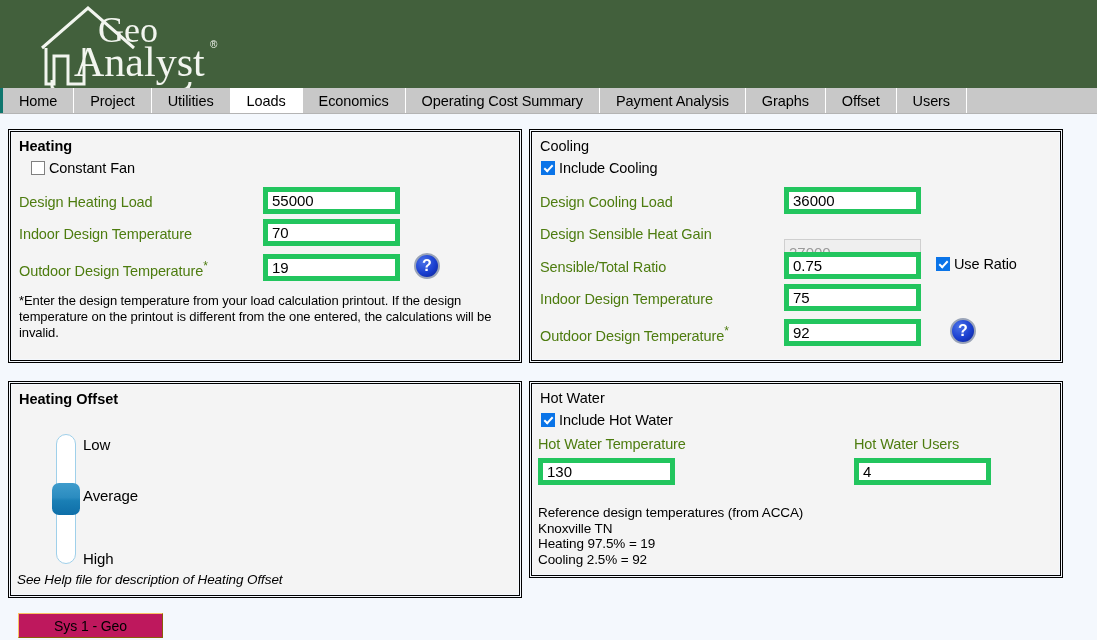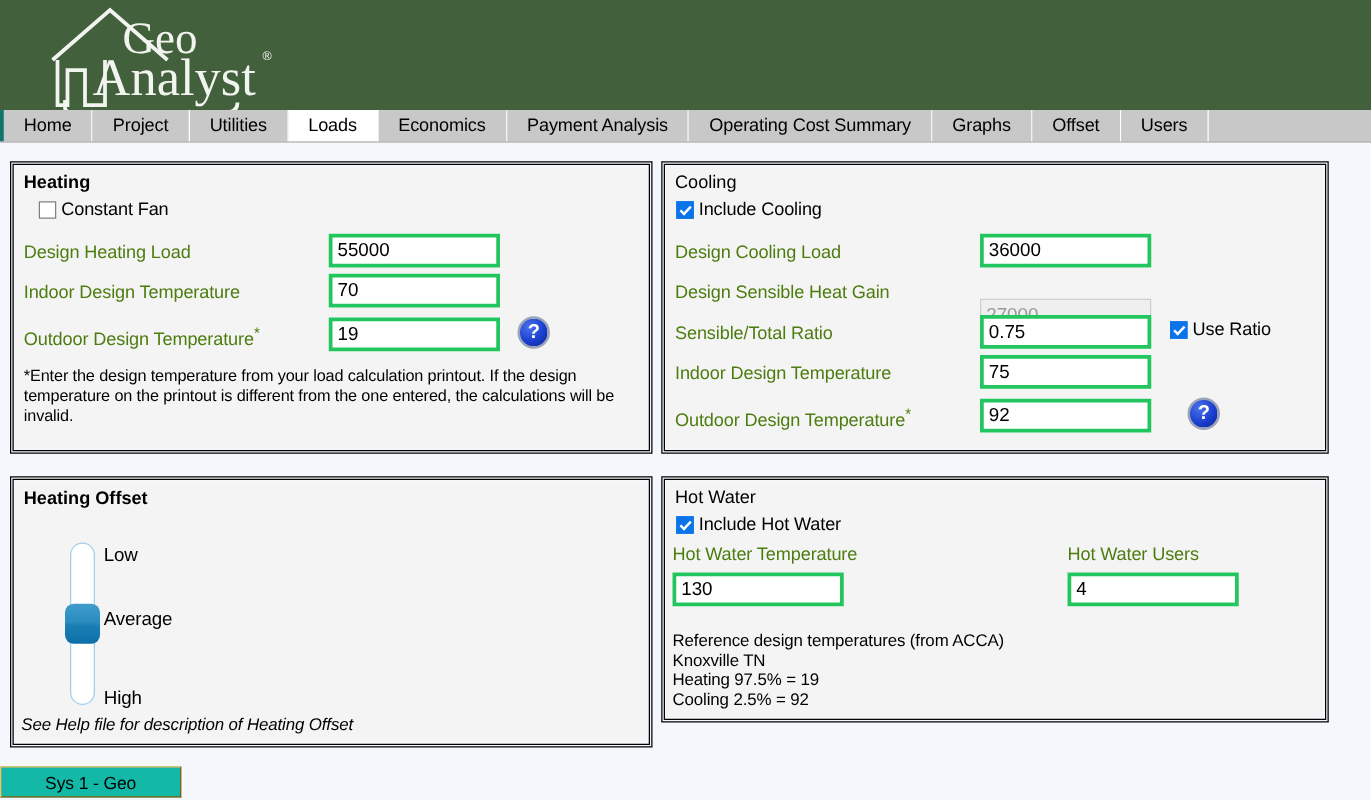--- a/index.html
+++ b/index.html
@@ -77,21 +77,21 @@
     color: #4d7c0f;
     letter-spacing: -0.1px;
     white-space: nowrap;
   }
 
   input.txt {
     font-family: "Liberation Sans", sans-serif;
     font-size: 15px;
     color: #000;
     background: #ffffff;
-    border: 3px solid #22c55e;
+    border: 5px solid #22c55e;
     padding: 2px 4px;
     box-sizing: border-box;
     height: 27px;
   }
   input.txt:disabled {
     background: #efefef;
     color: #9a9a9a;
     border: 1px solid #cfcfcf;
   }
 
@@ -187,23 +187,23 @@
     font-size: 13.5px;
     color: #000;
     line-height: 15.5px;
     letter-spacing: -0.1px;
     white-space: pre-line;
   }
 
   
   #sysbtn {
     position: absolute;
-    left: 0; top: 613px;
+    left: 18px; top: 613px;
     width: 143px; height: 23px;
-    background: #14b8a6;
+    background: #be185d;
     border: 1px solid #8a5c08;
     border-top-color: #f9c463;
     border-left-color: #f9c463;
     font-size: 14px;
     color: #000;
     display: flex; align-items: center; justify-content: center;
     cursor: pointer;
     font-family: "Liberation Sans", sans-serif;
     letter-spacing: -0.1px;
   }
@@ -225,22 +225,22 @@
     </svg>
   </div>
 </div>
 
 <div id="navbar">
   <div class="nav-tab">Home</div>
   <div class="nav-tab">Project</div>
   <div class="nav-tab">Utilities</div>
   <div class="nav-tab active">Loads</div>
   <div class="nav-tab">Economics</div>
+  <div class="nav-tab">Operating Cost Summary</div>
   <div class="nav-tab">Payment Analysis</div>
-  <div class="nav-tab">Operating Cost Summary</div>
   <div class="nav-tab">Graphs</div>
   <div class="nav-tab">Offset</div>
   <div class="nav-tab">Users</div>
 </div>
 
 <div class="panel" style="left:10px; top:131px; width:508px; height:228px;">
   <div class="panel-inner">
     <div class="panel-title">Heating</div>
 
     <div class="row" style="left:20px; top:28px;">

